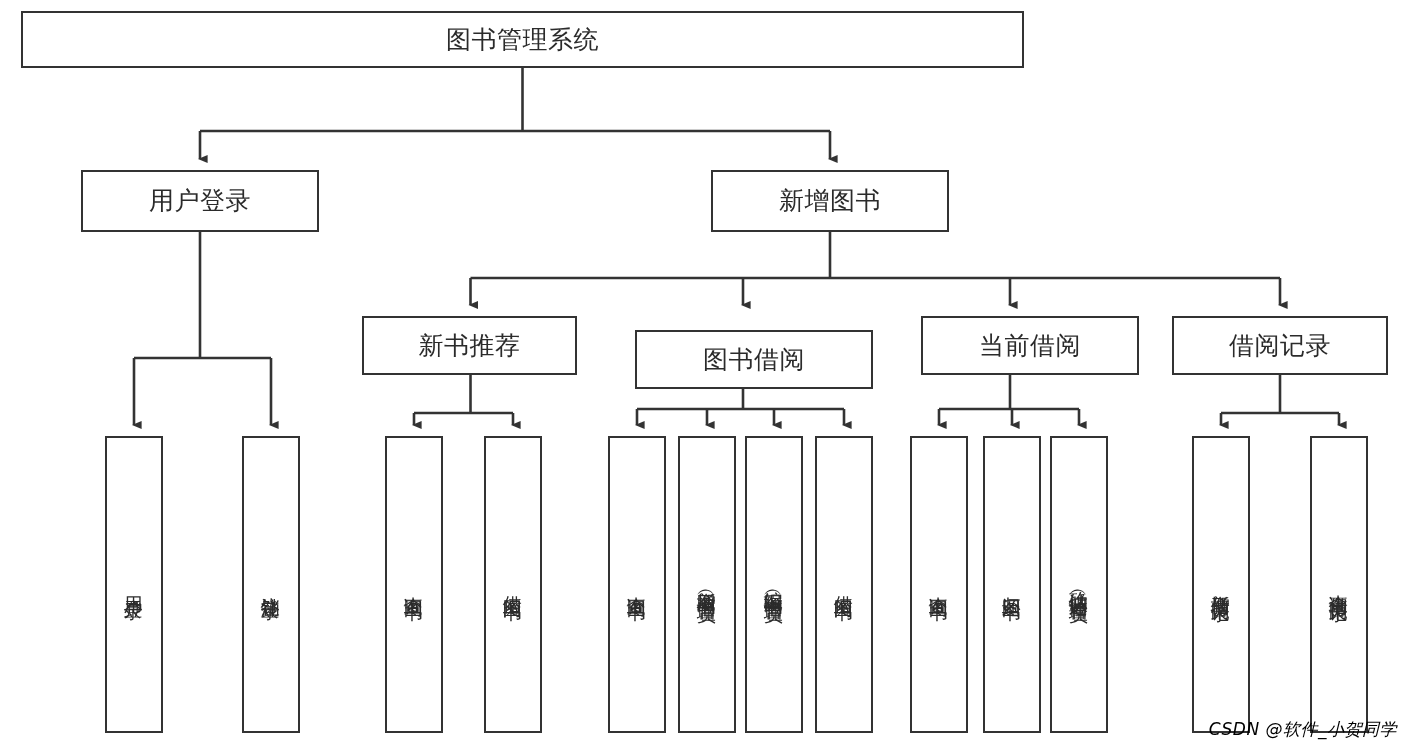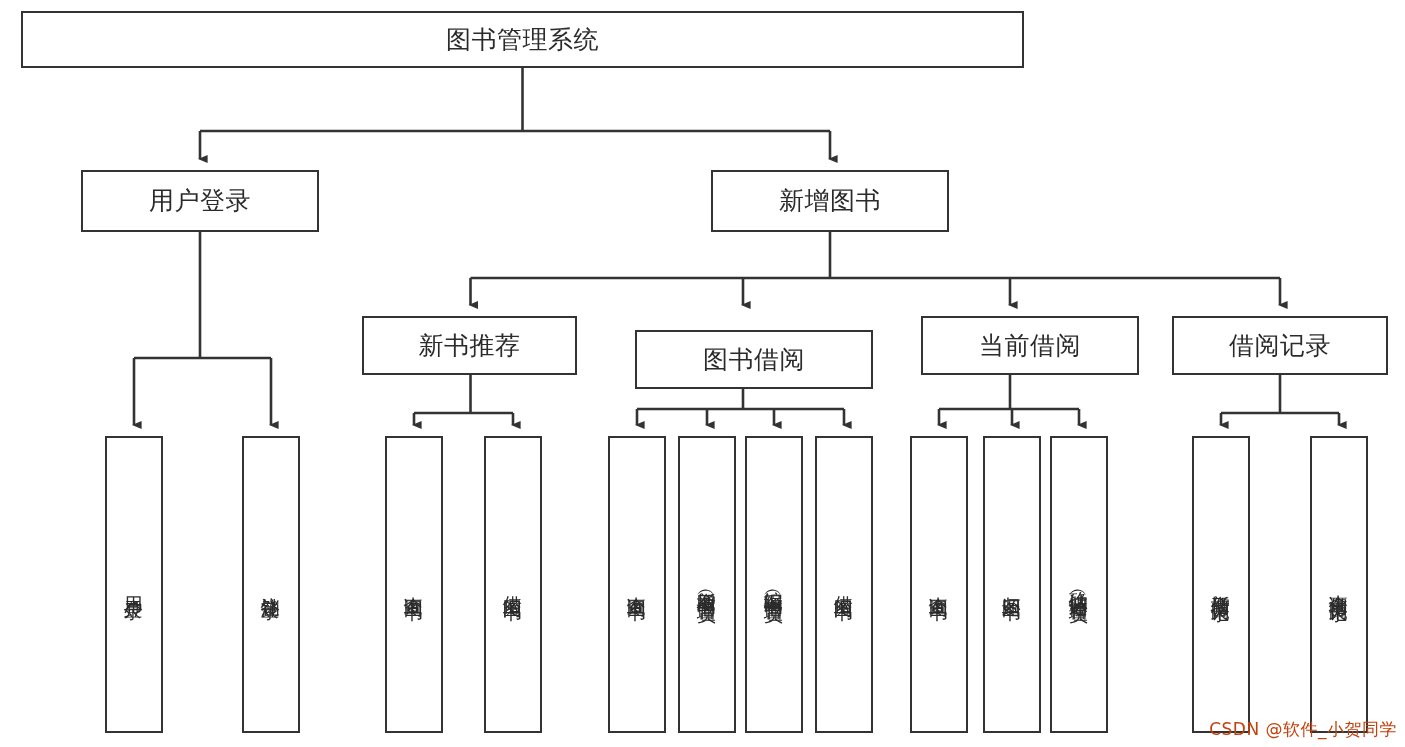--- a/index.html
+++ b/index.html
@@ -54,24 +54,25 @@
     white-space: pre-line;
   }
   .node.vert .node-label {
     white-space: normal;
   }
   #watermark {
     position: absolute;
     right: 8px;
     bottom: 6px;
     font-size: 17px;
-    color: #c2410c;
+    color: #000000;
     letter-spacing: 0.5px;
     white-space: nowrap;
     user-select: none;
+    font-style: italic;
   }
 </style>
 </head>
 <body>
 
 <div id="diagram-root">
 
   <svg id="edge-layer" viewBox="0 0 1405 747" width="1405" height="747" aria-hidden="true">
     <defs>
       <marker id="arrowhead" markerWidth="10" markerHeight="10" refX="4.6" refY="7.6" orient="auto" markerUnits="userSpaceOnUse">

